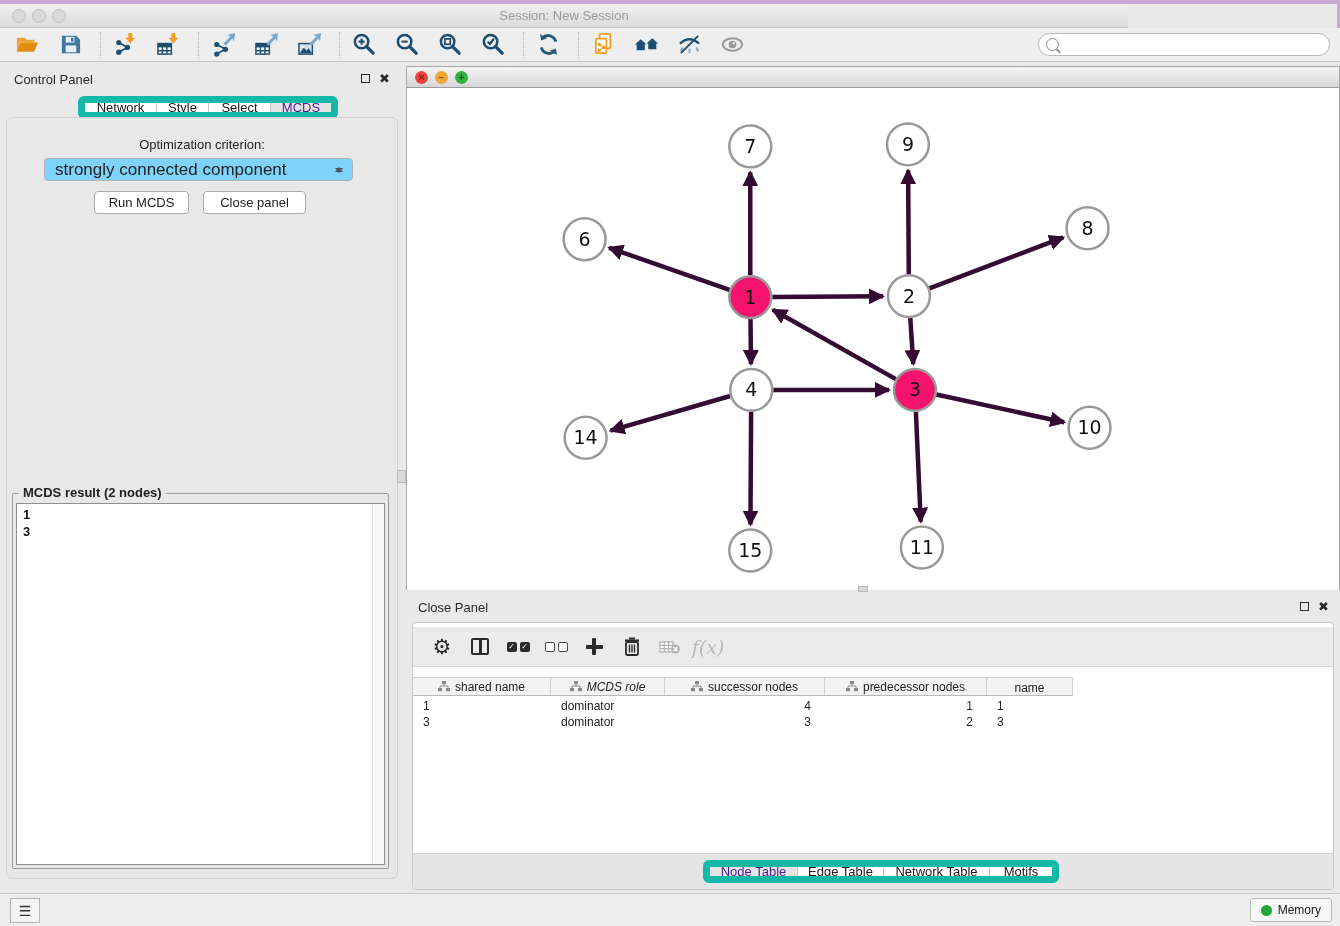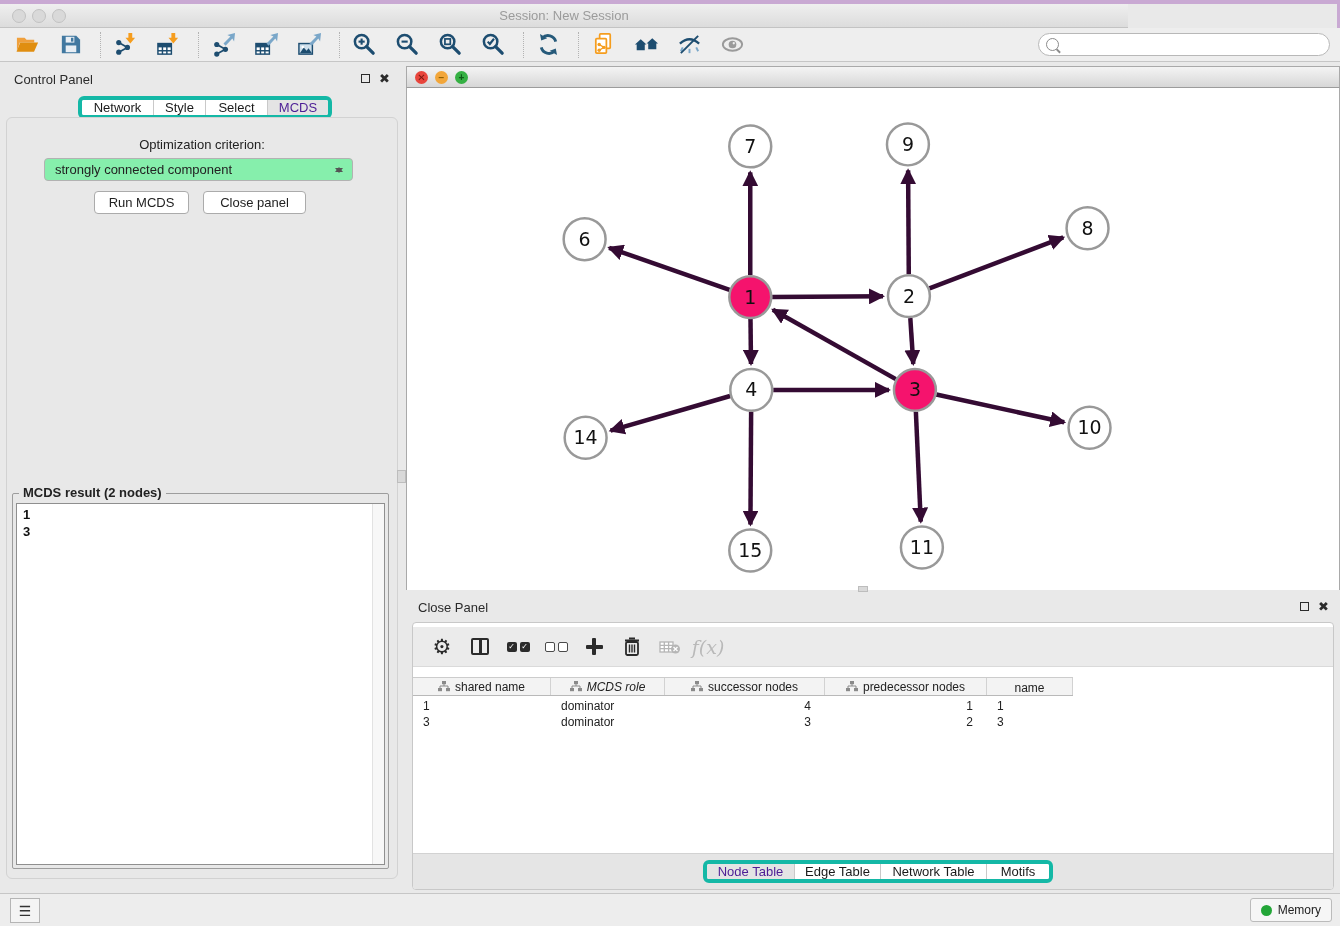--- a/index.html
+++ b/index.html
@@ -28,33 +28,33 @@
   .searchbox input { border:none; outline:none; flex:1; font-size:12px; background:transparent; height:18px; }
   .mag { width:13px; height:13px; border:1.5px solid #8c8c8c; border-radius:50%; position:relative; margin-right:4px; }
   .mag::after { content:""; position:absolute; width:5px; height:1.5px; background:#8c8c8c; transform:rotate(45deg); left:9px; top:11px; }
 
   
   .panel-head-label { position:absolute; font-size:13px; color:#2b2b2b; }
   .float-ic { position:absolute; width:9px; height:9px; border:1.5px solid #2b2b2b; }
   .close-ic { position:absolute; font-size:13px; font-weight:bold; color:#2b2b2b; line-height:10px; }
 
   
-  .seg { position:absolute; display:flex; height:23px; border:4px solid #14b8a6; border-radius:6px;
+  .seg { position:absolute; display:flex; height:23px; border:7px solid #14b8a6; border-radius:6px;
     overflow:hidden; background:#fff; }
   .seg .tab { display:flex; align-items:center; justify-content:center; font-size:13px;
     border-right:1px solid #c9c9c9; background:#fff; color:#1a1a1a; cursor:default; }
   .seg .tab:last-child { border-right:none; }
   .seg .tab.sel { background:#e4e4e4; color:#4c1d95; }
 
   
   .cp-content { position:absolute; left:6px; top:117px; width:392px; height:762px; background:#e8e8e8;
     border:1px solid #d2d2d2; border-radius:6px; }
   .opt-label { position:absolute; left:6px; top:137px; width:392px; text-align:center; font-size:13px; }
-  .dropdown { position:absolute; left:44px; top:158px; width:309px; height:23px; background:#86efac;
-    border:1px solid #b2b2b2; border-radius:4px; font-size:13px; line-height:21px; padding-left:10px; }
+  .dropdown { position:absolute; left:44px; top:158px; width:309px; height:23px; background:#7dd3fc;
+    border:1px solid #b2b2b2; border-radius:4px; font-size:17px; line-height:21px; padding-left:10px; }
   .stepper { position:absolute; right:8px; top:4px; width:9px; height:14px; }
   .stepper::before { content:""; position:absolute; top:0; left:0; border:4.5px solid transparent; border-bottom:5px solid #555; }
   .stepper::after { content:""; position:absolute; bottom:0; left:0; border:4.5px solid transparent; border-top:5px solid #555; }
   .btn { position:absolute; height:23px; background:#fff; border:1px solid #ababab; border-radius:4px;
     font-size:13px; text-align:center; line-height:21px; }
 
   .groupbox { position:absolute; left:12px; top:493px; width:377px; height:376px; border:1px solid #9d9d9d; border-radius:2px;font-weight:bold; }
   .groupbox-legend { position:absolute; top:-9px; left:6px; background:#e8e8e8; padding:0 4px; font-size:13px; }
   .groupbox-inner { position:absolute; left:3px; right:3px; top:9px; bottom:3px; background:#fff; border:1px solid #8f8f8f; }
   .gb-scroll { position:absolute; right:0; top:0; bottom:0; width:12px; background:#f7f7f7; border-left:1px solid #e2e2e2; }

